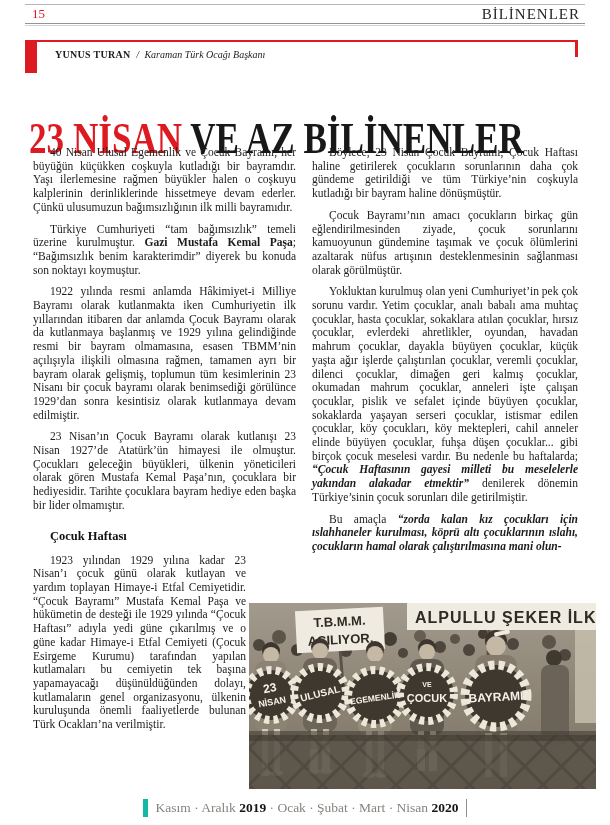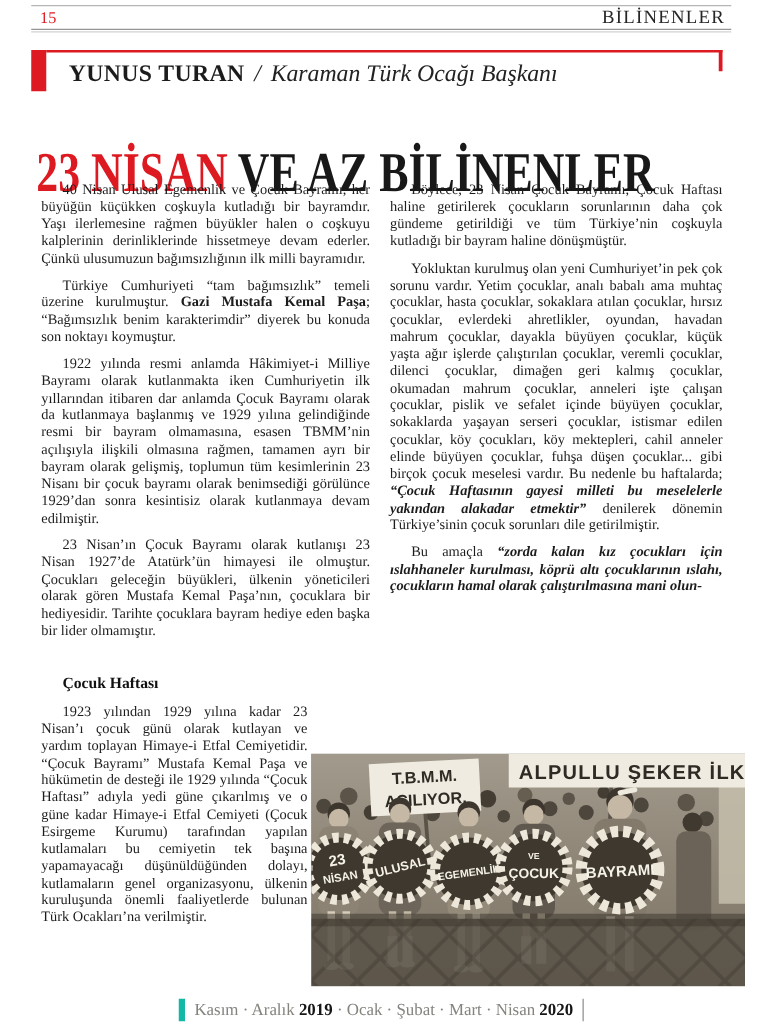--- a/index.html
+++ b/index.html
@@ -12,39 +12,39 @@
            justify-content:space-between;align-items:center;}
   .page-num{font-size:13px;color:#d8362e;}
   .journal{font-size:15px;color:#262626;letter-spacing:1px;}
   .hdr-line-b1{position:absolute;left:25px;right:25px;top:23px;height:1px;background:#949494;}
   .hdr-line-b2{position:absolute;left:25px;right:25px;top:25px;height:1px;background:#d2d2d2;}
 
   
   .byline-block{position:absolute;left:25px;top:40px;width:12px;height:33px;}
   .byline-topline{position:absolute;left:37px;top:40px;width:541px;height:2px;}
   .byline-tick{position:absolute;left:575px;top:40px;width:3px;height:17px;}
-  .byline-text{position:absolute;left:55px;top:49px;font-size:19px;white-space:nowrap;}
+  .byline-text{position:absolute;left:55px;top:49px;font-size:10px;white-space:nowrap;}
   .byline-text .author{font-weight:bold;letter-spacing:.3px;}
   .byline-text .sep{font-style:italic;padding:0 3px;}
   .byline-text .role{font-style:italic;color:#222;}
 
   
   .title{position:absolute;left:29px;top:84px;font-size:45px;font-weight:bold;white-space:nowrap;
          transform:scaleX(.78);transform-origin:left top;letter-spacing:0;color:#181818;line-height:48px;}
 
   
   .col{position:absolute;top:146px;}
   .col-left{left:33px;width:263px;}
   .col-right{left:312px;width:266px;}
   p.body{margin:0 0 8px 0;font-size:11.5px;line-height:13.7px;text-align:justify;
          text-indent:17px;color:#1c1c1c;}
   p.narrow{width:213px;}
   .b{font-weight:bold;margin-top:13px;}
   .i{font-style:italic;}
-  .subhead{margin:26px 0 10px 0;font-size:12.5px;font-weight:bold;text-indent:17px;color:#111;}
+  .subhead{margin:16px 0 10px 0;font-size:12.5px;font-weight:bold;text-indent:17px;color:#111;}
 
   
   .photo{position:absolute;left:249px;top:603px;width:347px;height:186px;overflow:hidden;background:#8d8476;}
   .photo svg{display:block;}
 
   
   .footer{position:absolute;left:0;right:0;top:799px;display:flex;justify-content:center;}
   .footer-inner{display:inline-block;border-left:5px solid #14b8a6;border-right:1px solid #8f8f8f;
                 padding:1px 8px;font-size:13.5px;color:#85837e;white-space:nowrap;}
   .footer-inner .y{color:#161616;font-weight:bold;}
@@ -77,20 +77,21 @@
     <p class="body"><span>40 Nisan Ulusal Egemenlik ve Çocuk Bayramı, her büyüğün küçükken coşkuyla kutladığı bir bayramdır. Yaşı ilerlemesine rağmen büyükler halen o coşkuyu kalplerinin derinliklerinde hissetmeye devam ederler. Çünkü ulusumuzun bağımsızlığının ilk milli bayramıdır.</span></p>
     <p class="body"><span>Türkiye Cumhuriyeti “tam bağımsızlık” temeli üzerine kurulmuştur. </span><span class="b">Gazi Mustafa Kemal Paşa</span><span>; “Bağımsızlık benim karakterimdir” diyerek bu konuda son noktayı koymuştur.</span></p>
     <p class="body"><span>1922 yılında resmi anlamda Hâkimiyet-i Milliye Bayramı olarak kutlanmakta iken Cumhuriyetin ilk yıllarından itibaren dar anlamda Çocuk Bayramı olarak da kutlanmaya başlanmış ve 1929 yılına gelindiğinde resmi bir bayram olmamasına, esasen TBMM’nin açılışıyla ilişkili olmasına rağmen, tamamen ayrı bir bayram olarak gelişmiş, toplumun tüm kesimlerinin 23 Nisanı bir çocuk bayramı olarak benimsediği görülünce 1929’dan sonra kesintisiz olarak kutlanmaya devam edilmiştir.</span></p>
     <p class="body"><span>23 Nisan’ın Çocuk Bayramı olarak kutlanışı 23 Nisan 1927’de Atatürk’ün himayesi ile olmuştur. Çocukları geleceğin büyükleri, ülkenin yöneticileri olarak gören Mustafa Kemal Paşa’nın, çocuklara bir hediyesidir. Tarihte çocuklara bayram hediye eden başka bir lider olmamıştır.</span></p>
     <h2 class="subhead">Çocuk Haftası</h2>
     <p class="body narrow"><span>1923 yılından 1929 yılına kadar 23 Nisan’ı çocuk günü olarak kutlayan ve yardım toplayan Himaye-i Etfal Cemiyetidir. “Çocuk Bayramı” Mustafa Kemal Paşa ve hükümetin de desteği ile 1929 yılında “Çocuk Haftası” adıyla yedi güne çıkarılmış ve o güne kadar Himaye-i Etfal Cemiyeti (Çocuk Esirgeme Kurumu) tarafından yapılan kutlamaları bu cemiyetin tek başına yapamayacağı düşünüldüğünden dolayı, kutlamaların genel organizasyonu, ülkenin kuruluşunda önemli faaliyetlerde bulunan Türk Ocakları’na verilmiştir.</span></p>
   </div>
 
   <div class="col col-right">
     <p class="body"><span>Böylece, 23 Nisan Çocuk Bayramı, Çocuk Haftası haline getirilerek çocukların sorunlarının daha çok gündeme getirildiği ve tüm Türkiye’nin coşkuyla kutladığı bir bayram haline dönüşmüştür.</span></p>
+    <p class="body"><span>Çocuk Bayramı’nın amacı çocukların birkaç gün eğlendirilmesinden ziyade, çocuk sorunlarını kamuoyunun gündemine taşımak ve çocuk ölümlerini azaltarak nüfus artışının desteklenmesinin sağlanması olarak görülmüştür.</span></p>
     <p class="body"><span>Yokluktan kurulmuş olan yeni Cumhuriyet’in pek çok sorunu vardır. Yetim çocuklar, analı babalı ama muhtaç çocuklar, hasta çocuklar, sokaklara atılan çocuklar, hırsız çocuklar, evlerdeki ahretlikler, oyundan, havadan mahrum çocuklar, dayakla büyüyen çocuklar, küçük yaşta ağır işlerde çalıştırılan çocuklar, veremli çocuklar, dilenci çocuklar, dimağen geri kalmış çocuklar, okumadan mahrum çocuklar, anneleri işte çalışan çocuklar, pislik ve sefalet içinde büyüyen çocuklar, sokaklarda yaşayan serseri çocuklar, istismar edilen çocuklar, köy çocukları, köy mektepleri, cahil anneler elinde büyüyen çocuklar, fuhşa düşen çocuklar... gibi birçok çocuk meselesi vardır. Bu nedenle bu haftalarda; </span><span class="b i">“Çocuk Haftasının gayesi milleti bu meselelerle yakından alakadar etmektir”</span><span> denilerek dönemin Türkiye’sinin çocuk sorunları dile getirilmiştir.</span></p>
     <p class="body"><span>Bu amaçla </span><span class="b i">“zorda kalan kız çocukları için ıslahhaneler kurulması, köprü altı çocuklarının ıslahı, çocukların hamal olarak çalıştırılmasına mani olun-</span></p>
   </div>
 
   <div class="photo">
     <svg width="347" height="186" viewBox="0 0 347 186" xmlns="http://www.w3.org/2000/svg">
       <defs>
         <linearGradient id="bgGrad" x1="0" y1="0" x2="0" y2="1">
           <stop offset="0" stop-color="#a29a8c"></stop>
           <stop offset="0.5" stop-color="#8d8476"></stop>

